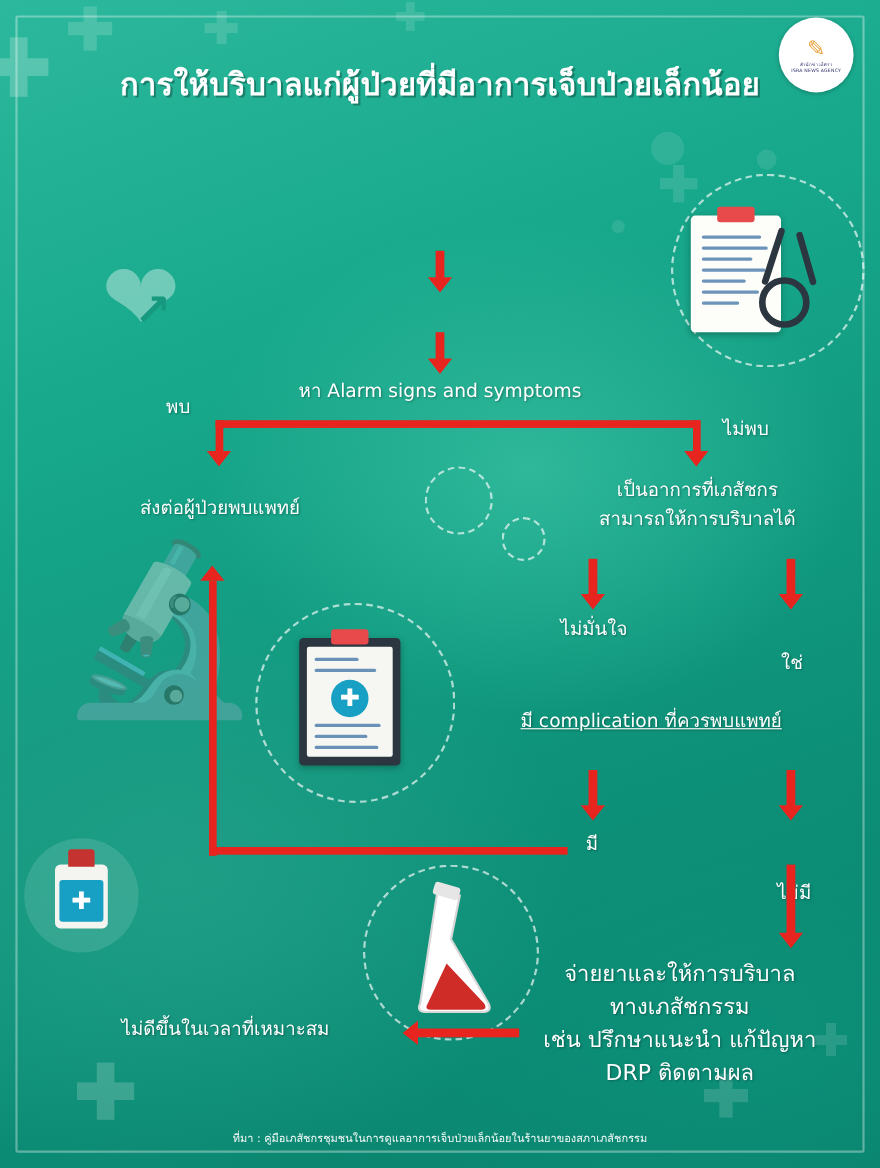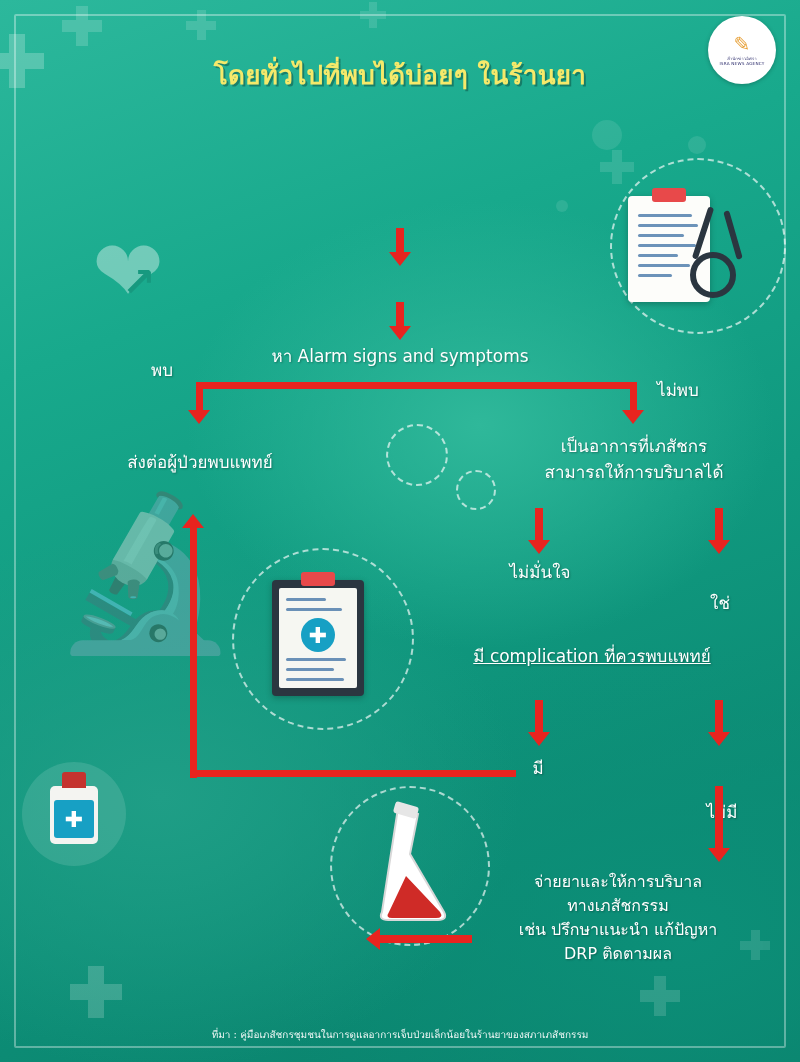--- a/index.html
+++ b/index.html
@@ -99,21 +99,21 @@
   
   .node {
     position: absolute;
     color: #ffffff;
     font-size: 17px;
     line-height: 1.5;
     text-align: center;
     text-shadow: 1px 1px 2px rgba(0,0,0,.30);
     white-space: pre-line;
   }
-  .node.small { font-size: 16px; }
+  .node.small { font-size: 20px; }
   .arr-stem {
     position: absolute;
     background: #e8241f;
   }
   .arr-head-d {
     position: absolute;
     width: 0; height: 0;
     border-left: 11px solid transparent;
     border-right: 11px solid transparent;
     border-top: 14px solid #e8241f;
@@ -266,21 +266,21 @@
 
   <div class="frame"></div>
 
   <div class="logo">
     <div class="mark">✎</div>
     <div class="l1">สำนักข่าวอิศรา</div>
     <div class="l2">ISRA NEWS AGENCY</div>
   </div>
 
   <div class="title-wrap">
-    <div class="title2">โดยทั่วไปที่พบได้บ่อยๆ ในร้านยา</div>
+    <div class="title1">การให้บริบาลแก่ผู้ป่วยที่มีอาการเจ็บป่วยเล็กน้อย</div>
   </div>
 
   <div class="heart-ill" style="left:92px;top:228px;">❤</div>
   <div style="position:absolute;left:122px;top:262px;color:#17997f;font-size:40px;font-weight:bold;line-height:1;">↗</div>
 
   <div class="dashed-circle" style="left:610px;top:158px;width:172px;height:172px;"></div>
   <div class="clipboard" style="left:628px;top:196px;width:82px;height:106px;">
     <div class="clip-top"></div>
     <div class="clip-line" style="left:10px;top:18px;width:54px;"></div>
     <div class="clip-line" style="left:10px;top:28px;width:60px;"></div>
@@ -396,16 +396,17 @@
 
   <div class="node small" style="left:462px;top:870px;width:312px;">จ่ายยาและให้การบริบาล
 ทางเภสัชกรรม
 เช่น ปรึกษาแนะนำ แก้ปัญหา
 DRP ติดตามผล</div>
 
   <div style="position:absolute;left:366px;top:928px;width:104px;height:22px;">
     <div class="arr-stem" style="left:14px;top:7px;width:92px;height:8px;"></div>
     <div class="arr-head-l" style="left:0px;top:0px;"></div>
   </div>
+  <div class="node" style="left:60px;top:924px;width:290px;">ไม่ดีขึ้นในเวลาที่เหมาะสม</div>
 
   <div class="footer">ที่มา : คู่มือเภสัชกรชุมชนในการดูแลอาการเจ็บป่วยเล็กน้อยในร้านยาของสภาเภสัชกรรม</div>
 
 </div>
 
 </body></html>

